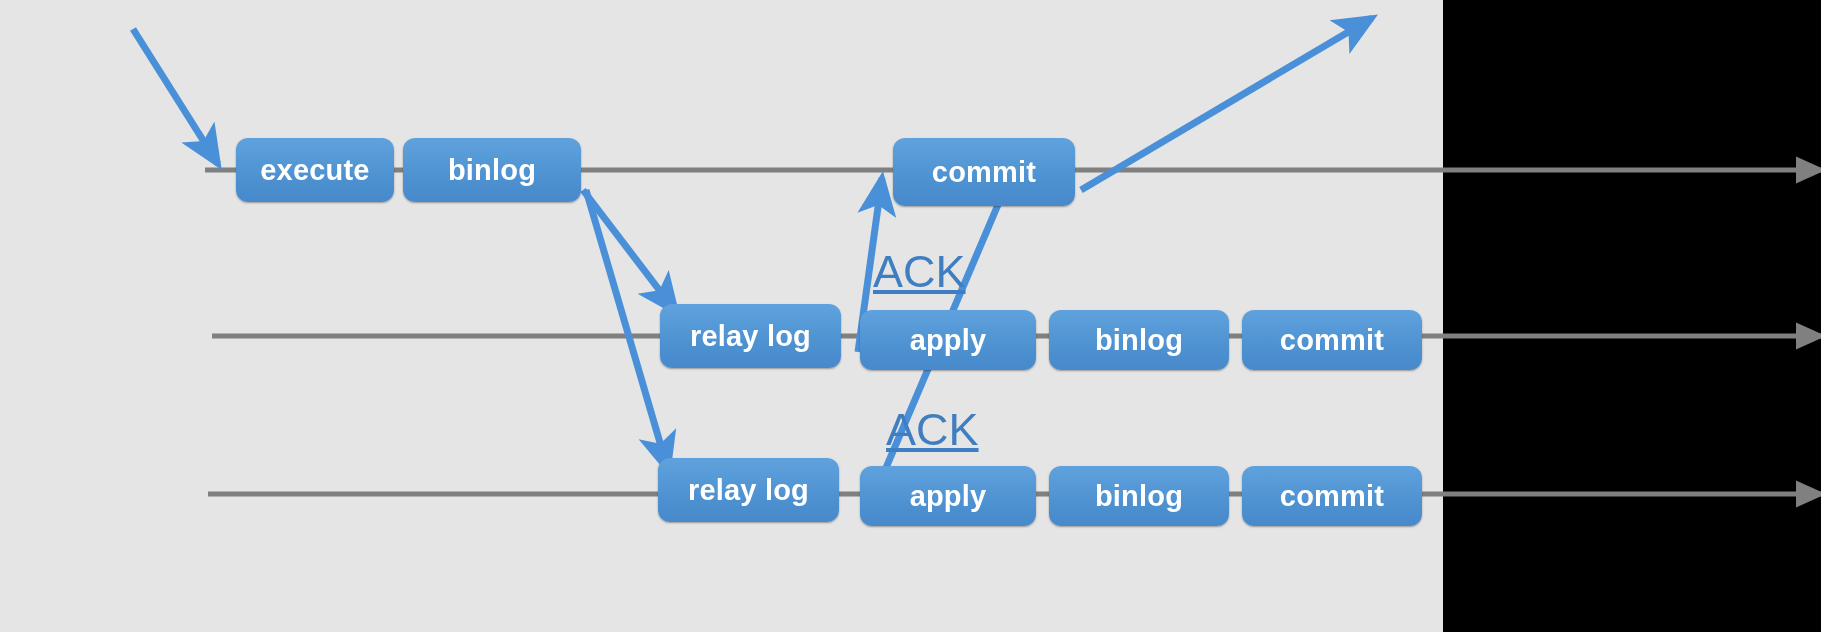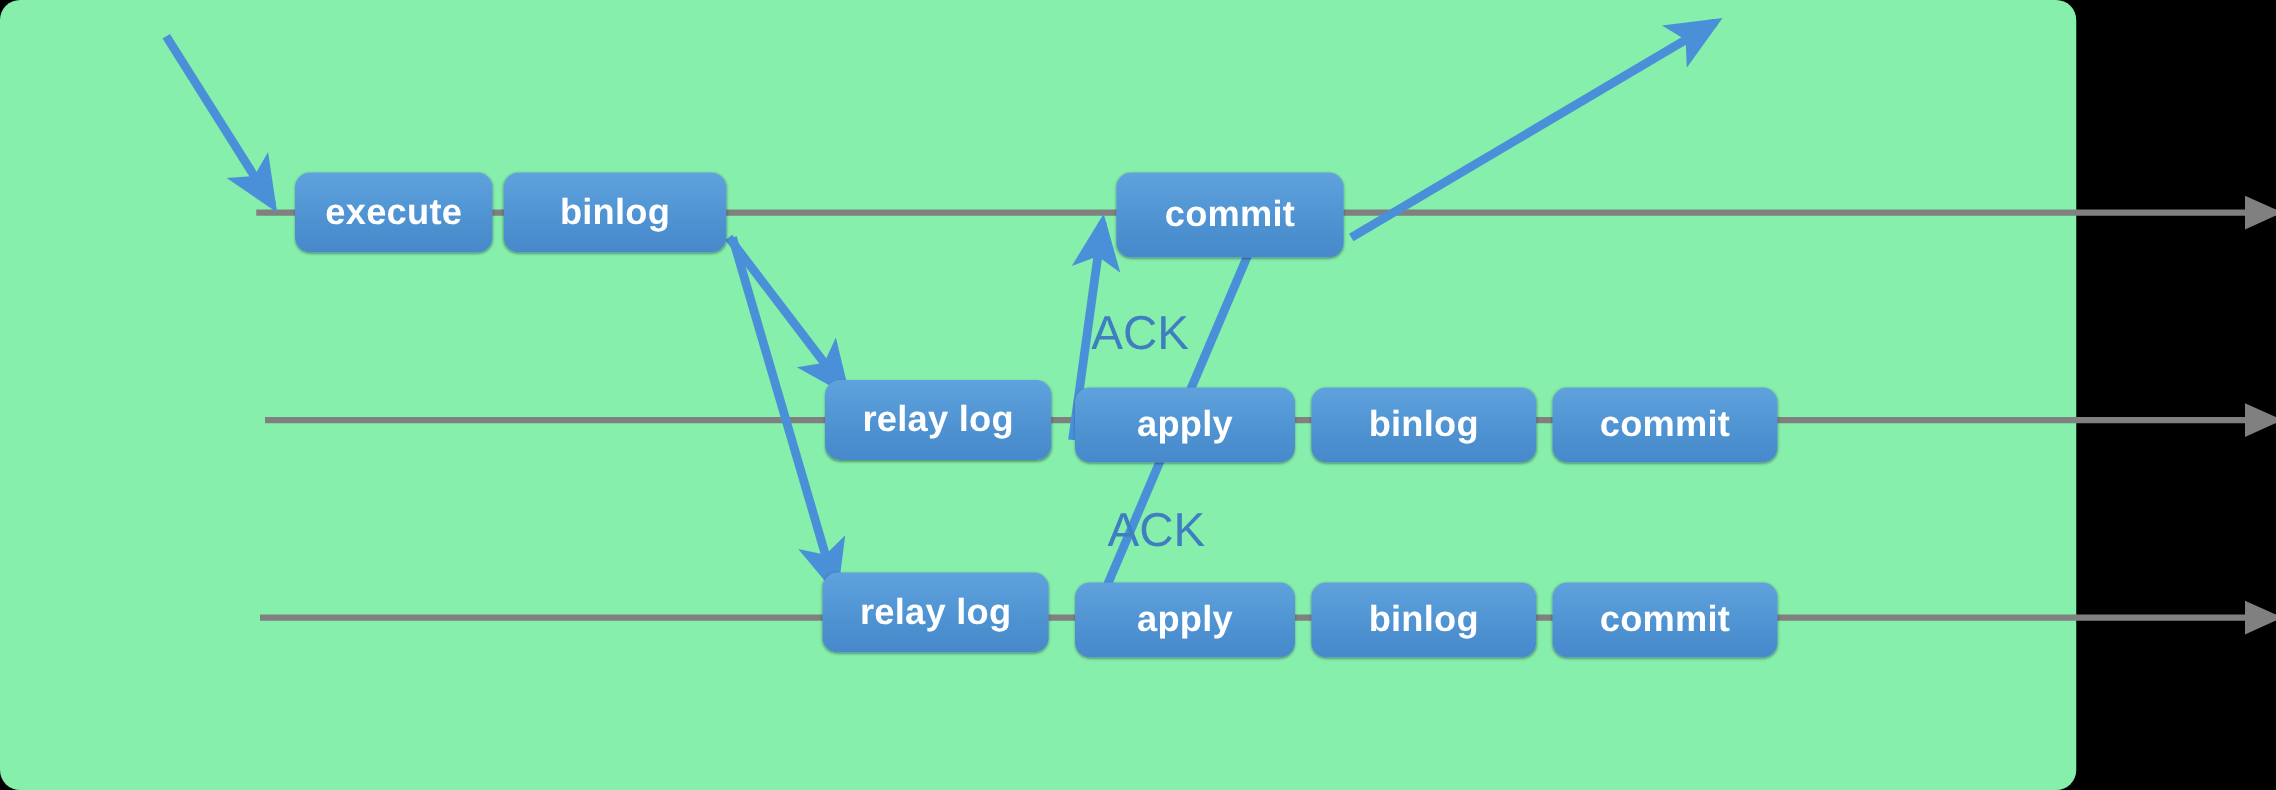--- a/index.html
+++ b/index.html
@@ -1,39 +1,40 @@
 <!DOCTYPE html>
 <html><head>
 <meta charset="utf-8">
 <style>
   html,body{margin:0;padding:0;background:#000;}
   body{width:1821px;height:632px;overflow:hidden;
        font-family:"Liberation Sans","DejaVu Sans",sans-serif;}
-  #stage{position:relative;width:1661px;height:632px;background:#86efac;border-radius:16px;}
+  #stage{position:relative;width:1443px;height:632px;background:#e5e5e5;}
   svg.layer{position:absolute;left:0;top:0;width:1821px;height:632px;overflow:visible;}
   .node{
     position:absolute;
     display:flex;align-items:center;justify-content:center;
     border-radius:12px;
     color:#ffffff;
     font-weight:bold;
     font-size:29px;
     letter-spacing:0.2px;
     background:linear-gradient(180deg,#5fa2dd 0%,#4f93d2 55%,#4789cb 100%);
     box-shadow:0 1px 2px rgba(0,0,0,0.35);
     white-space:nowrap;
     z-index:5;
   }
   .ack-label{
     position:absolute;
     color:#3f7ec0;
-    font-size:38px;
+    font-size:45px;
     font-weight:normal;
     white-space:nowrap;
     z-index:6;
+    text-decoration:underline;
   }
 </style>
 </head>
 <body>
 
 <div id="stage">
 
   <svg class="layer" viewBox="0 0 1821 632">
     <defs>
       <marker id="ah" markerWidth="7" markerHeight="7" refX="5.4" refY="3" orient="auto" markerUnits="strokeWidth">

